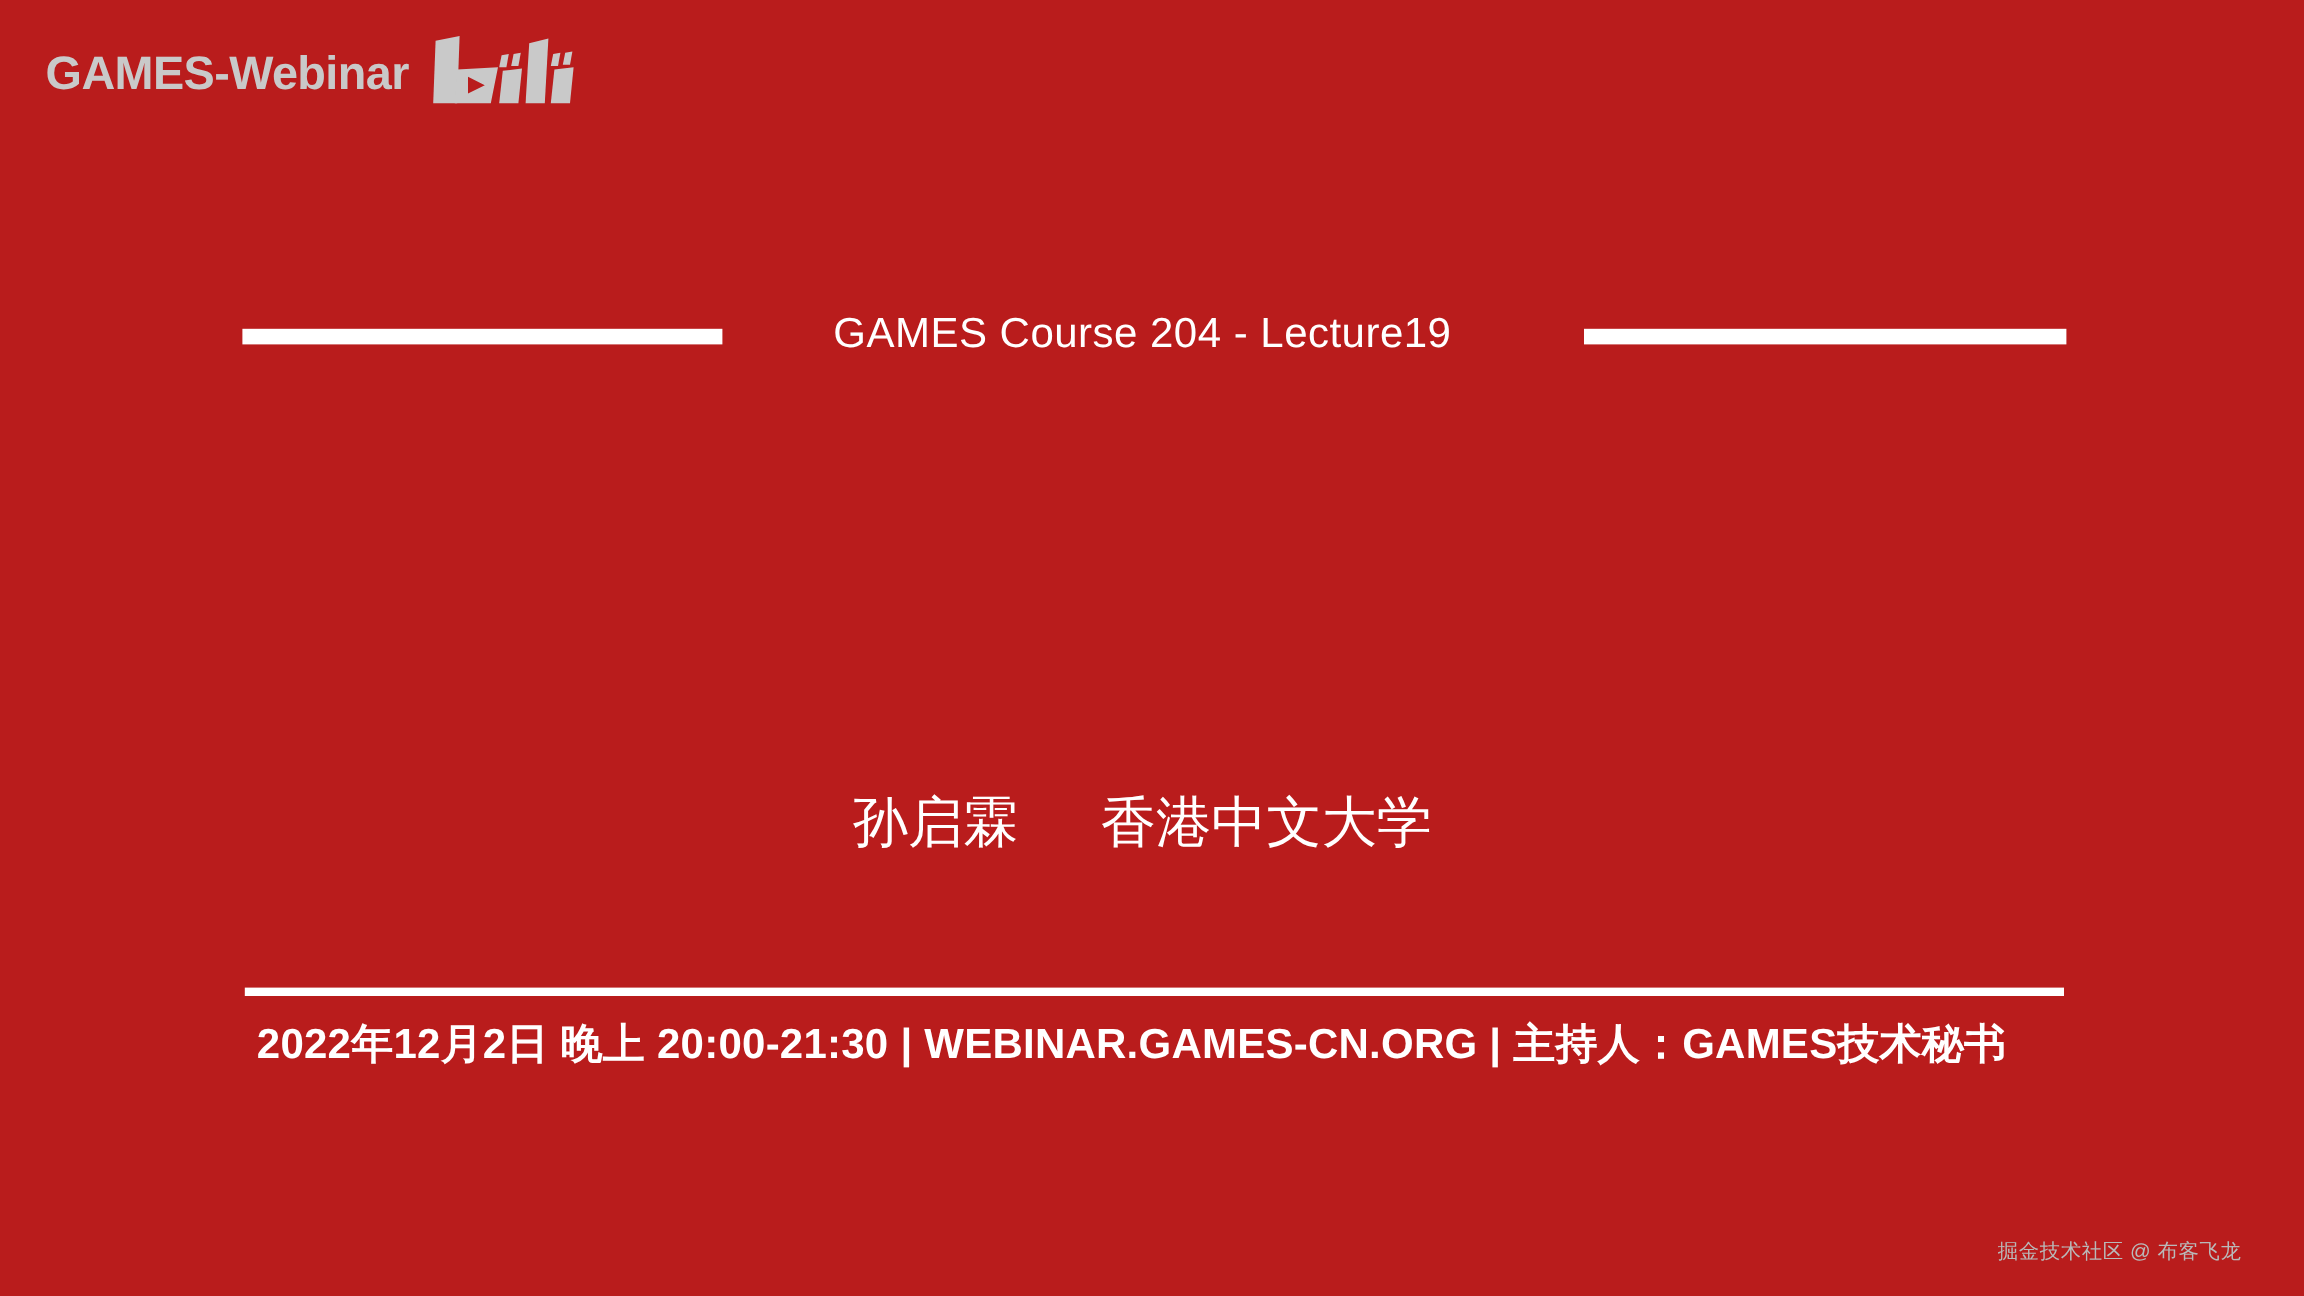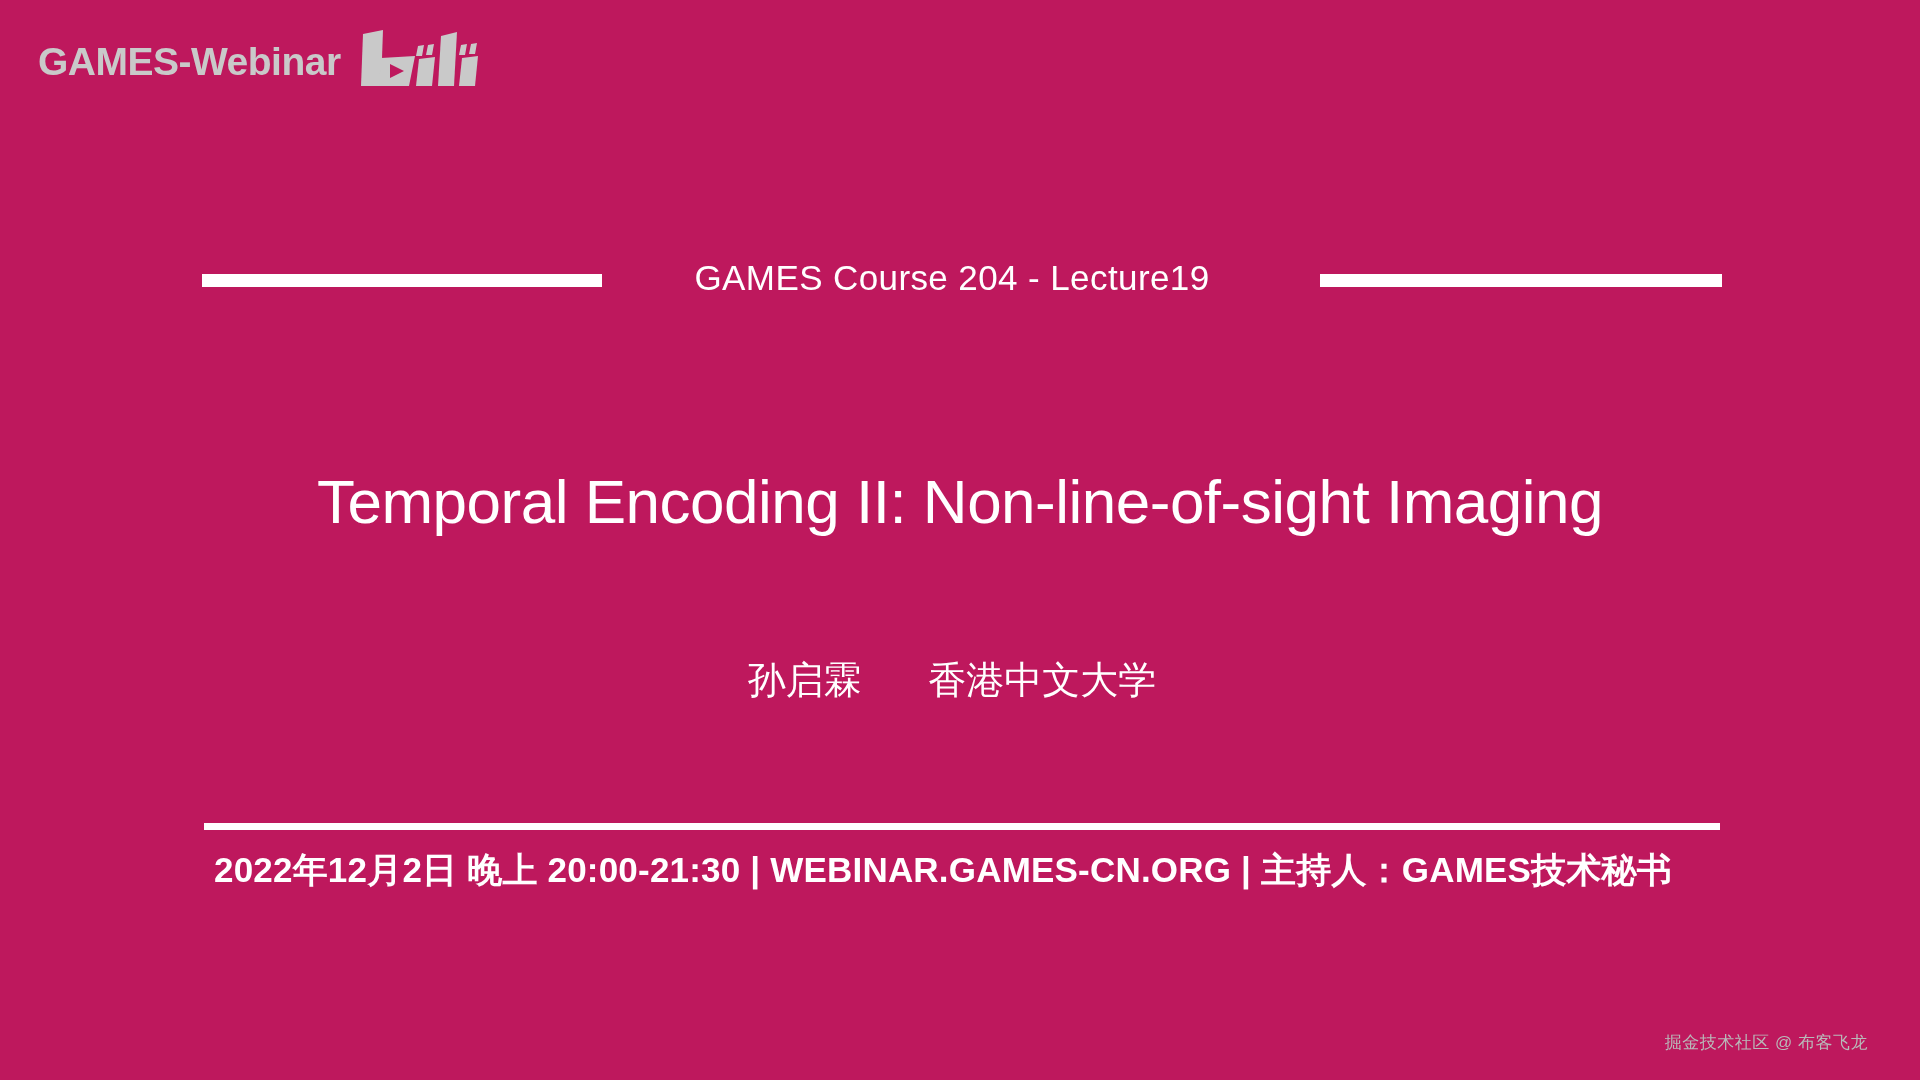--- a/index.html
+++ b/index.html
@@ -13,21 +13,21 @@
     overflow: hidden;
     position: relative;
     font-family: "Liberation Sans", "DejaVu Sans", sans-serif;
     color: #ffffff;
     -webkit-font-smoothing: antialiased;
   }
 
   .slide {
     position: absolute;
     inset: 0;
-    background: #be185d;
+    background: #b91c1c;
   }
 
   
   .brand {
     position: absolute;
     left: 38px;
     top: 30px;
     display: flex;
     align-items: center;
     gap: 16px;
@@ -92,21 +92,21 @@
     white-space: nowrap;
   }
 
   
   .speaker-row {
     position: absolute;
     left: 0;
     right: 16px;
     top: 655px;
     text-align: center;
-    font-size: 38px;
+    font-size: 46px;
     font-weight: 400;
     color: #ffffff;
     white-space: nowrap;
   }
   .speaker-name { margin-right: 56px; }
 
   
   .footer-rule {
     position: absolute;
     left: 204px;
@@ -169,21 +169,20 @@
       </svg>
     </span>
   </div>
 
   <div class="course-row">
     <span class="rule-left"></span>
     <span class="course-label">GAMES Course 204 - Lecture19</span>
     <span class="rule-right"></span>
   </div>
 
-  <h1 class="title">Temporal Encoding II: Non-line-of-sight Imaging</h1>
 
   <div class="speaker-row">
     <span class="speaker-name">孙启霖</span>
     <span class="speaker-affiliation">香港中文大学</span>
   </div>
 
   <div class="footer-rule"></div>
   <div class="footer-info">2022年12月2日 晚上 20:00-21:30 | WEBINAR.GAMES-CN.ORG | 主持人：GAMES技术秘书</div>
 
   <div class="watermark">掘金技术社区 @ 布客飞龙</div>

